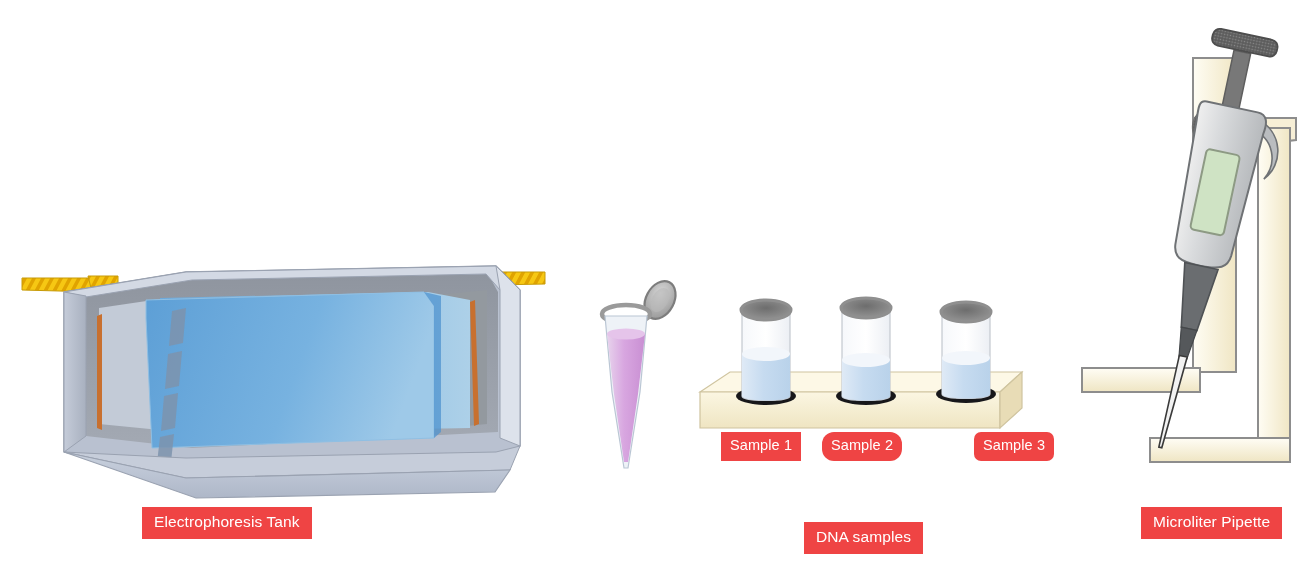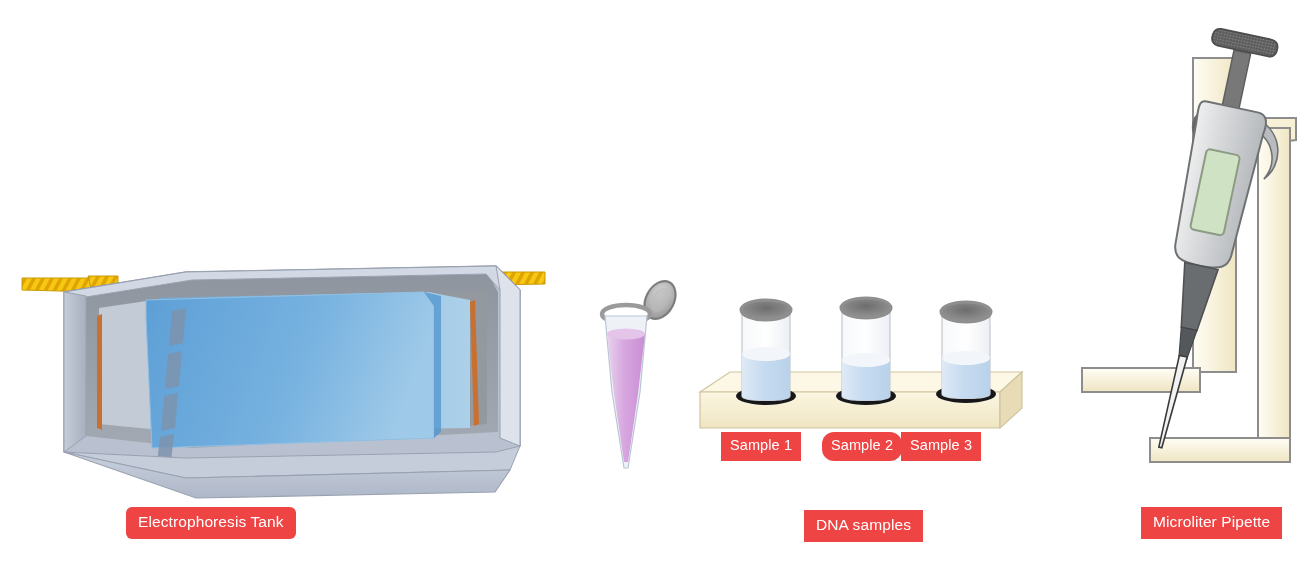--- a/index.html
+++ b/index.html
@@ -13,27 +13,27 @@
     background:#ef4444;
     color:#ffffff;
     font-family:"Liberation Sans",sans-serif;
     font-size:15.5px;
     line-height:1;
     padding:7px 12px 9px 12px;
     white-space:nowrap;
     letter-spacing:0.1px;
   }
   .label.small{font-size:14.5px;padding:6px 9px 8px 9px;}
-  #lbl-tank{left:126px;top:507px;border-radius:6px;}
+  #lbl-tank{left:142px;top:507px;}
   #lbl-buffer{left:560px;top:507px;}
-  #lbl-dna{left:804px;top:510px;}
+  #lbl-dna{left:804px;top:522px;}
   #lbl-pipette{left:1141px;top:507px;}
   #lbl-s1{left:721px;top:432px;}
   #lbl-s2{left:822px;top:432px;border-radius:12px;}
-  #lbl-s3{left:901px;top:432px;}
+  #lbl-s3{left:974px;top:432px;border-radius:7px;}
 </style>
 </head>
 <body>
 
 <div class="stage">
 
   <svg class="scene" viewBox="0 0 1313 568">
     <defs>
       <linearGradient id="gBuffer" x1="0" y1="0" x2="1" y2="0">
         <stop offset="0" stop-color="#6aa9dd"></stop>

